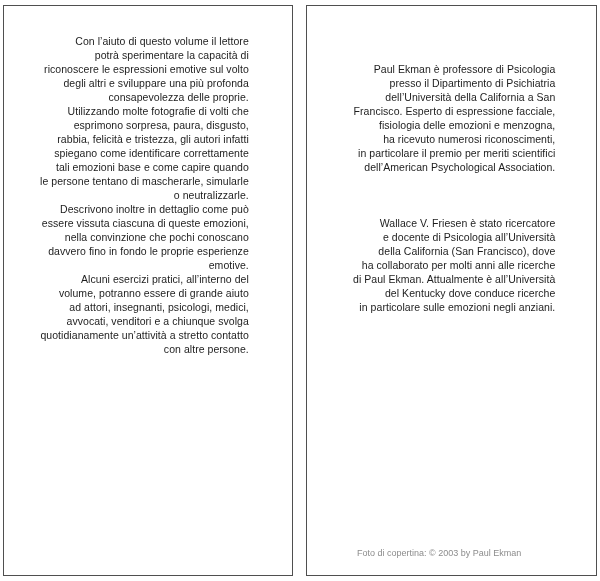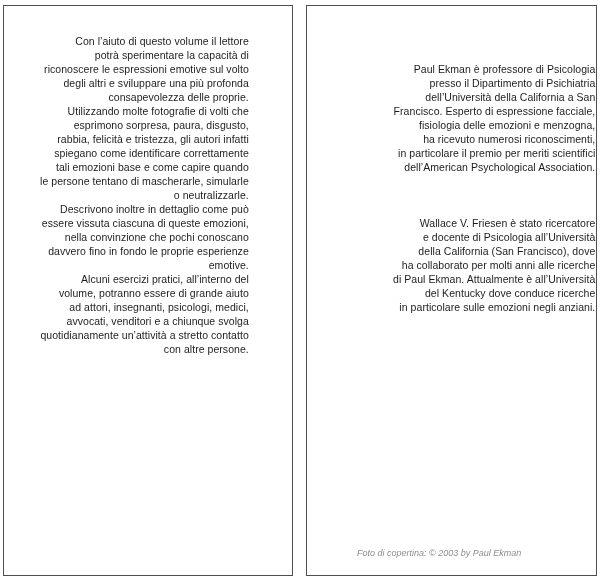--- a/index.html
+++ b/index.html
@@ -20,31 +20,30 @@
     position: absolute;
     font-size: 10.5px;
     line-height: 14px;
     color: #1d1d1d;
     white-space: pre;
     letter-spacing: 0.05px;
   }
   .flap-left  .flap-body { left: 36px; top: 28px; }
   .flap-right .flap-body { left: 46px; top: 28px; }
 
-  .bio-paragraph + .bio-paragraph { margin-top: 14px; margin-left: 40px; }
+  .bio-paragraph + .bio-paragraph { margin-top: 14px; }
 
   .photo-credit {
     position: absolute;
     left: 50px;
     bottom: 16px;
     font-size: 9px;
     line-height: 11px;
     color: #8c8c8c;
     white-space: pre;
-    font-style: italic;
   }
 </style>
 </head>
 <body>
 
 <div>
 
   <section class="flap flap-left">
     <div class="flap-body">Con l’aiuto di questo volume il lettore
 potrà sperimentare la capacità di

